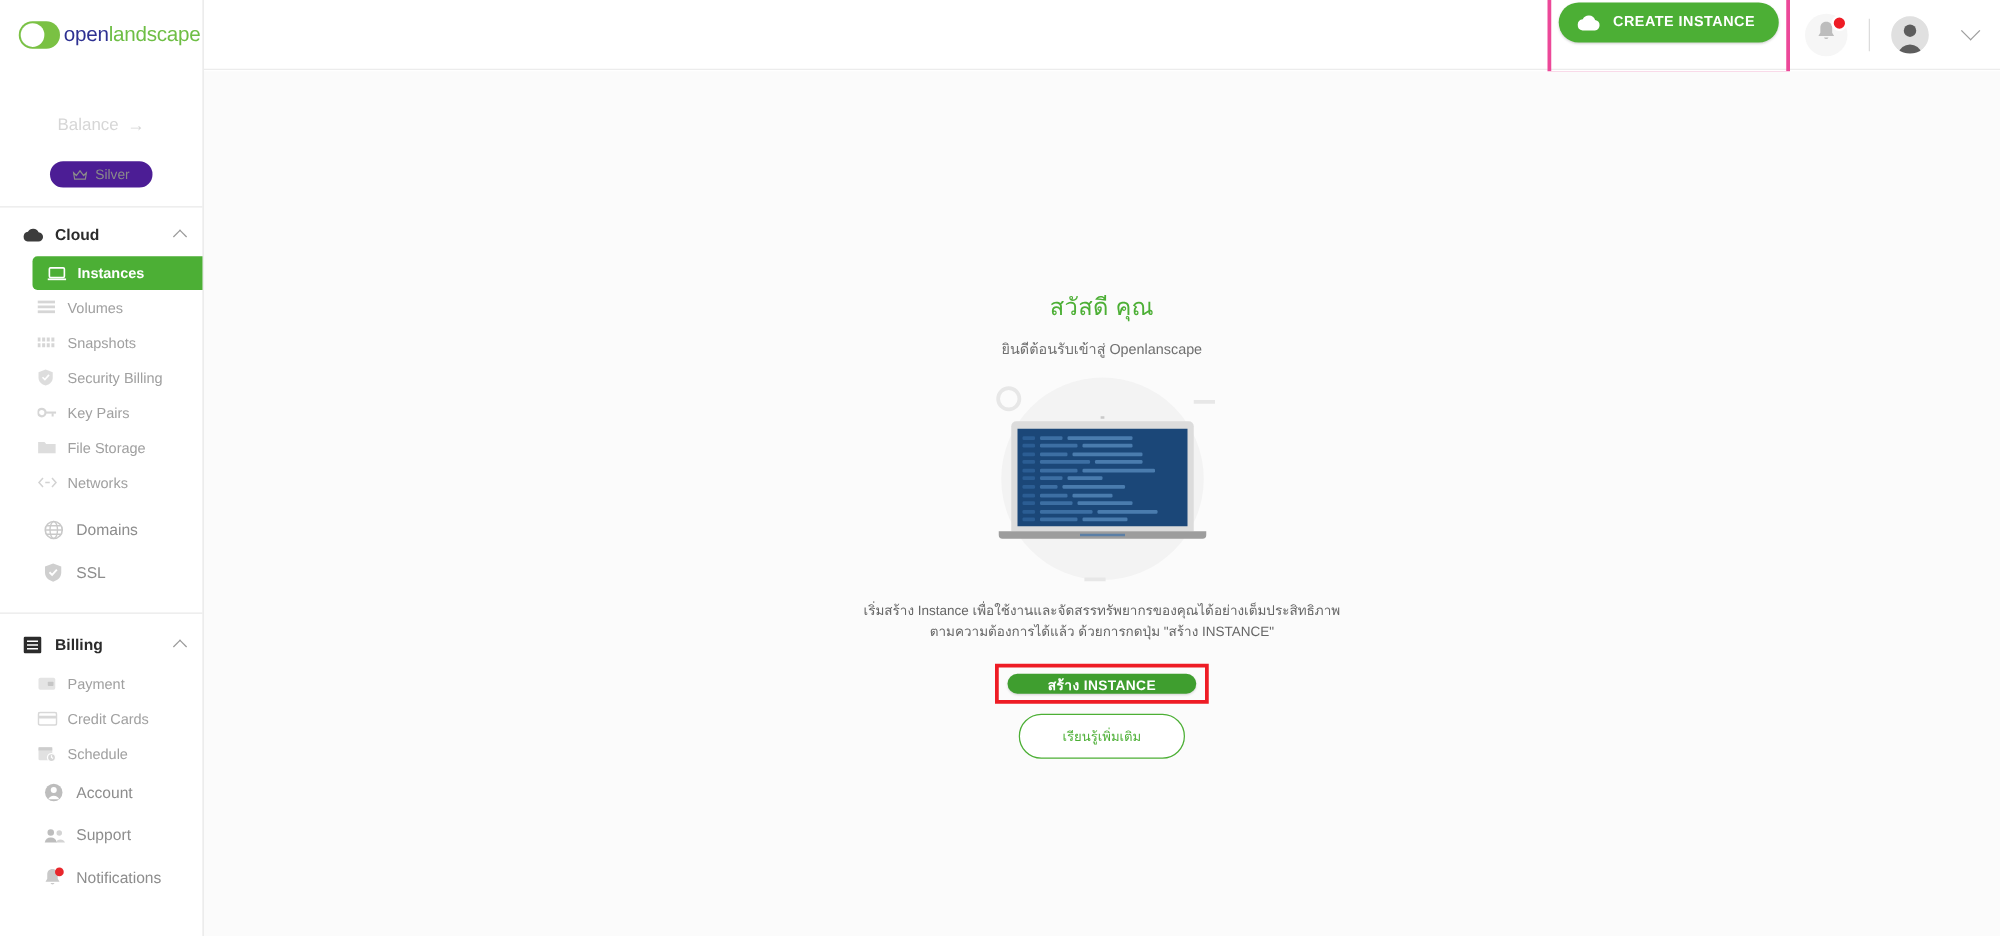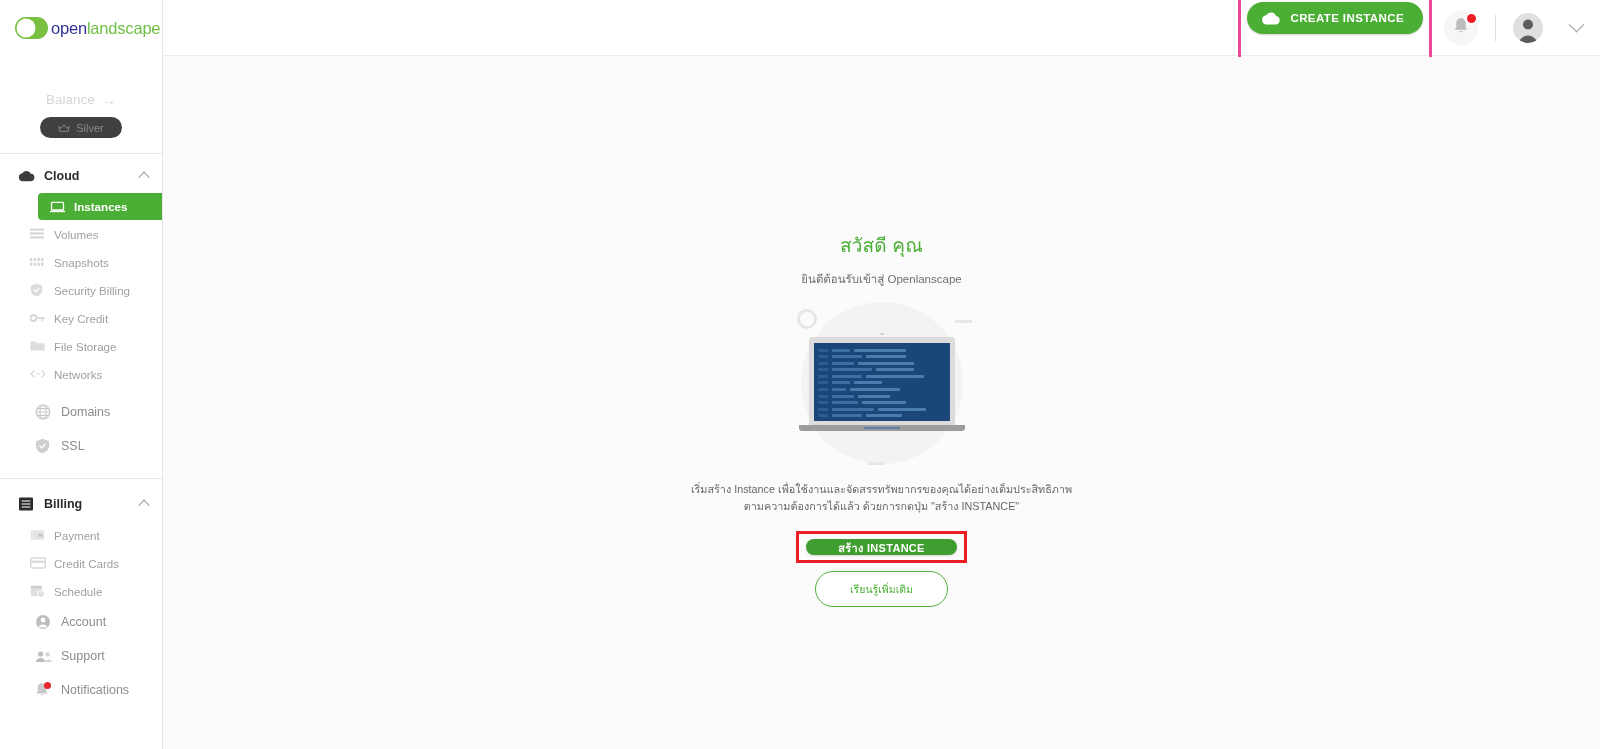--- a/index.html
+++ b/index.html
@@ -33,23 +33,23 @@
   .balance-row {
     margin-top: 36px;
     display: flex; align-items: center; justify-content: center;
     gap: 7px;
     color: #d6d6d6;
     font-size: 13.5px;
   }
   .balance-arrow { font-size: 14px; color: #d6d6d6; line-height: 1; }
 
   .tier-badge {
-    margin: 10px auto 0;
+    margin: 22px auto 0;
     width: 82px; height: 21px;
-    background: #404040;
+    background: #4c1d95;
     border-radius: 11px;
     display: flex; align-items: center; justify-content: center;
     gap: 6px;
     color: #8a8a8a; font-size: 11px;
   }
   .tier-badge svg { display: block; }
 
   .divider { height: 1px; background: #e9e9e9; margin: 15px 0 0 0; }
 
   .nav { padding-top: 5px; }
@@ -76,21 +76,21 @@
     padding-left: 30px;
     color: #a0a0a0;
     font-size: 11.6px;
     cursor: pointer;
     margin-bottom: 0px;
   }
   .nav-item .ico { width: 24px; flex: 0 0 24px; display: flex; align-items: center; opacity: .75; }
   .nav-item.active {
     background: #4caf35;
     color: #ffffff;
-    margin-left: 38px;
+    margin-left: 26px;
     padding-left: 12px;
     border-radius: 4px 0 0 4px;
     height: 27px;
     font-weight: bold;
     font-size: 11.6px;
   }
   .nav-item.active .ico { opacity: 1; }
   .nav-top {
     display: flex; align-items: center;
     height: 34px;
@@ -352,21 +352,21 @@
       </div>
 
       <div class="nav-item">
         <span class="ico">
           <svg width="15" height="10" viewBox="0 0 15 10">
             <circle cx="3.4" cy="5" r="3" fill="none" stroke="#c9c9c9" stroke-width="1.8"></circle>
             <rect x="6" y="4.2" width="9" height="1.7" fill="#c9c9c9"></rect>
             <rect x="11.3" y="5.6" width="1.6" height="2.6" fill="#c9c9c9"></rect>
           </svg>
         </span>
-        <span>Key Credit</span>
+        <span>Key Pairs</span>
       </div>
 
       <div class="nav-item">
         <span class="ico">
           <svg width="15" height="12" viewBox="0 0 15 12">
             <path d="M0.5 1.5 H5.6 L7 3.2 H14.5 V10.6 H0.5 Z" fill="#d2d2d2"></path>
           </svg>
         </span>
         <span>File Storage</span>
       </div>

